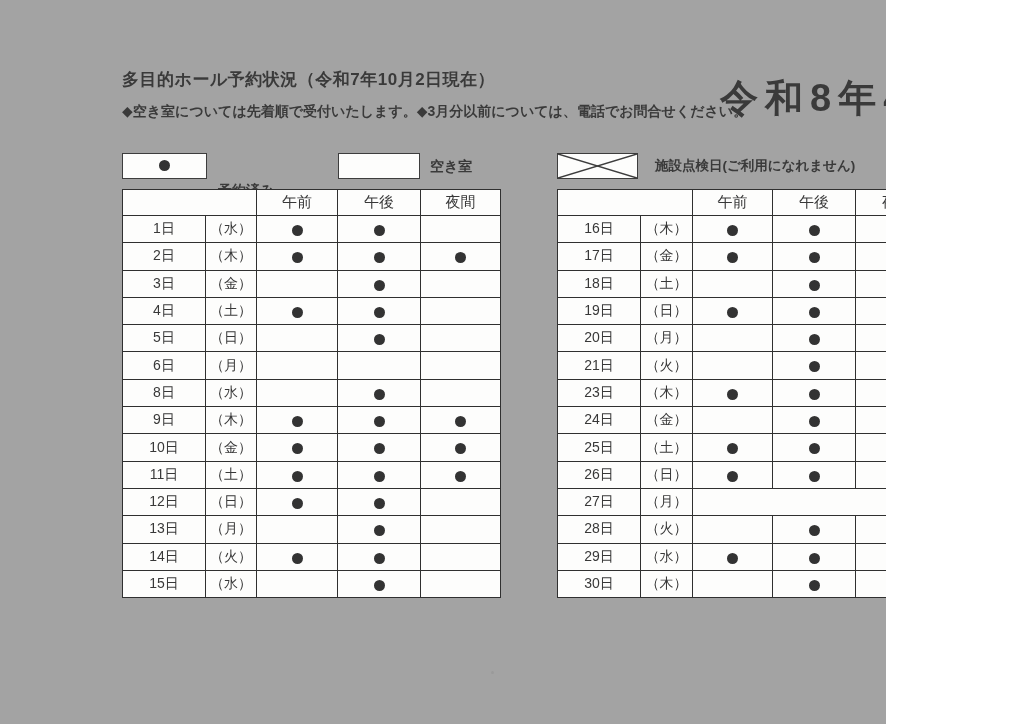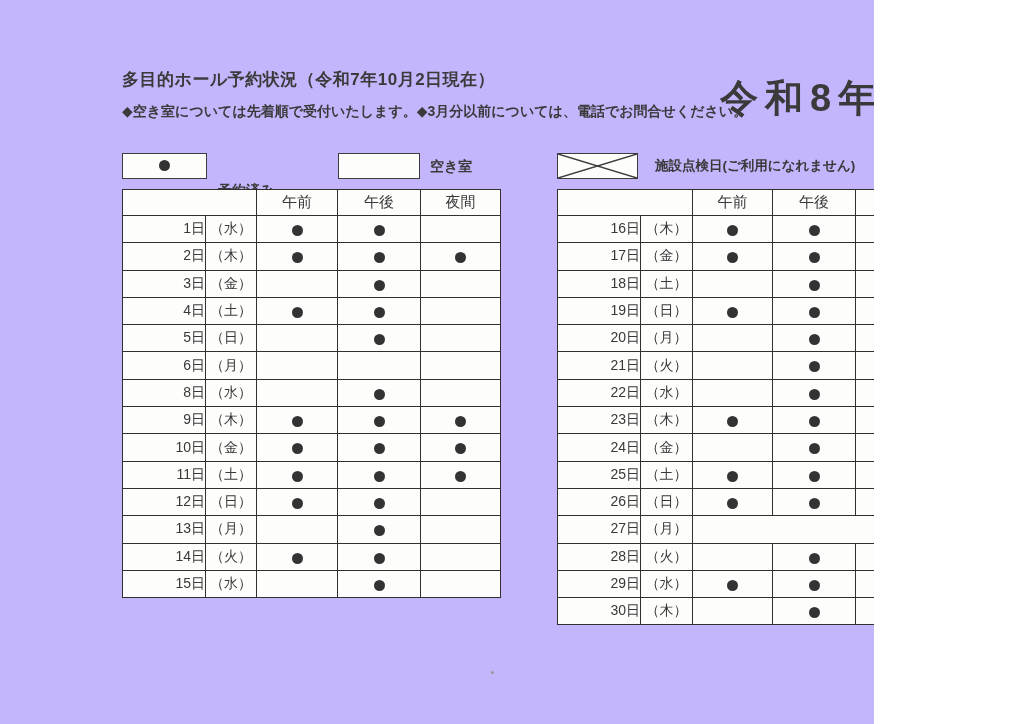--- a/index.html
+++ b/index.html
@@ -5,23 +5,24 @@
   html, body {
     margin: 0;
     padding: 0;
     background: #ffffff;
     font-family: "Liberation Sans", "DejaVu Sans", sans-serif;
   }
   .page {
     position: relative;
     width: 874px;
     height: 724px;
-    background: #c4b5fd;
+    background: #a3a3a3;
     overflow: hidden;
     color: #383838;
+    padding-left: 12px;
   }
   
   .doc-title {
     position: absolute;
     left: 122px;
     top: 68px;
     font-size: 17px;
     font-weight: bold;
     letter-spacing: 0.5px;
     color: #3a3a3a;
@@ -96,21 +97,21 @@
     overflow: hidden;
   }
   table.cal th {
     height: 25px;
     font-weight: normal;
     font-size: 15px;
     text-align: center;
   }
   table.cal td { height: 26.3px; }
   th.corner { border-right: 1.5px solid #303030; }
-  td.day-cell  { text-align: right; padding-right: 7px; white-space: nowrap; }
+  td.day-cell  { text-align: center; padding-right: 7px; white-space: nowrap; }
   td.weekday-cell { text-align: center; white-space: nowrap; }
   td.slot-cell { text-align: center; }
   td.closed-cell { text-align: right; letter-spacing: 2px; }
   .sat { color: var(--sat-color, #2ba5de); }
   .sun { color: var(--sun-color, #d6393c); }
   
   .speck {
     position: absolute;
     border-radius: 50%;
     background: #9a9a9a;
@@ -315,27 +316,20 @@
           <td class="slot-cell"></td>
         </tr>
         <tr>
           <td class="day-cell ">21日</td>
           <td class="weekday-cell ">（火）</td>
           <td class="slot-cell"></td>
           <td class="slot-cell"><span class="dot"></span></td>
           <td class="slot-cell"></td>
         </tr>
         <tr>
-          <td class="day-cell ">22日</td>
-          <td class="weekday-cell ">（水）</td>
-          <td class="slot-cell"></td>
-          <td class="slot-cell"><span class="dot"></span></td>
-          <td class="slot-cell"></td>
-        </tr>
-        <tr>
           <td class="day-cell ">23日</td>
           <td class="weekday-cell ">（木）</td>
           <td class="slot-cell"><span class="dot"></span></td>
           <td class="slot-cell"><span class="dot"></span></td>
           <td class="slot-cell"></td>
         </tr>
         <tr>
           <td class="day-cell ">24日</td>
           <td class="weekday-cell ">（金）</td>
           <td class="slot-cell"></td>

